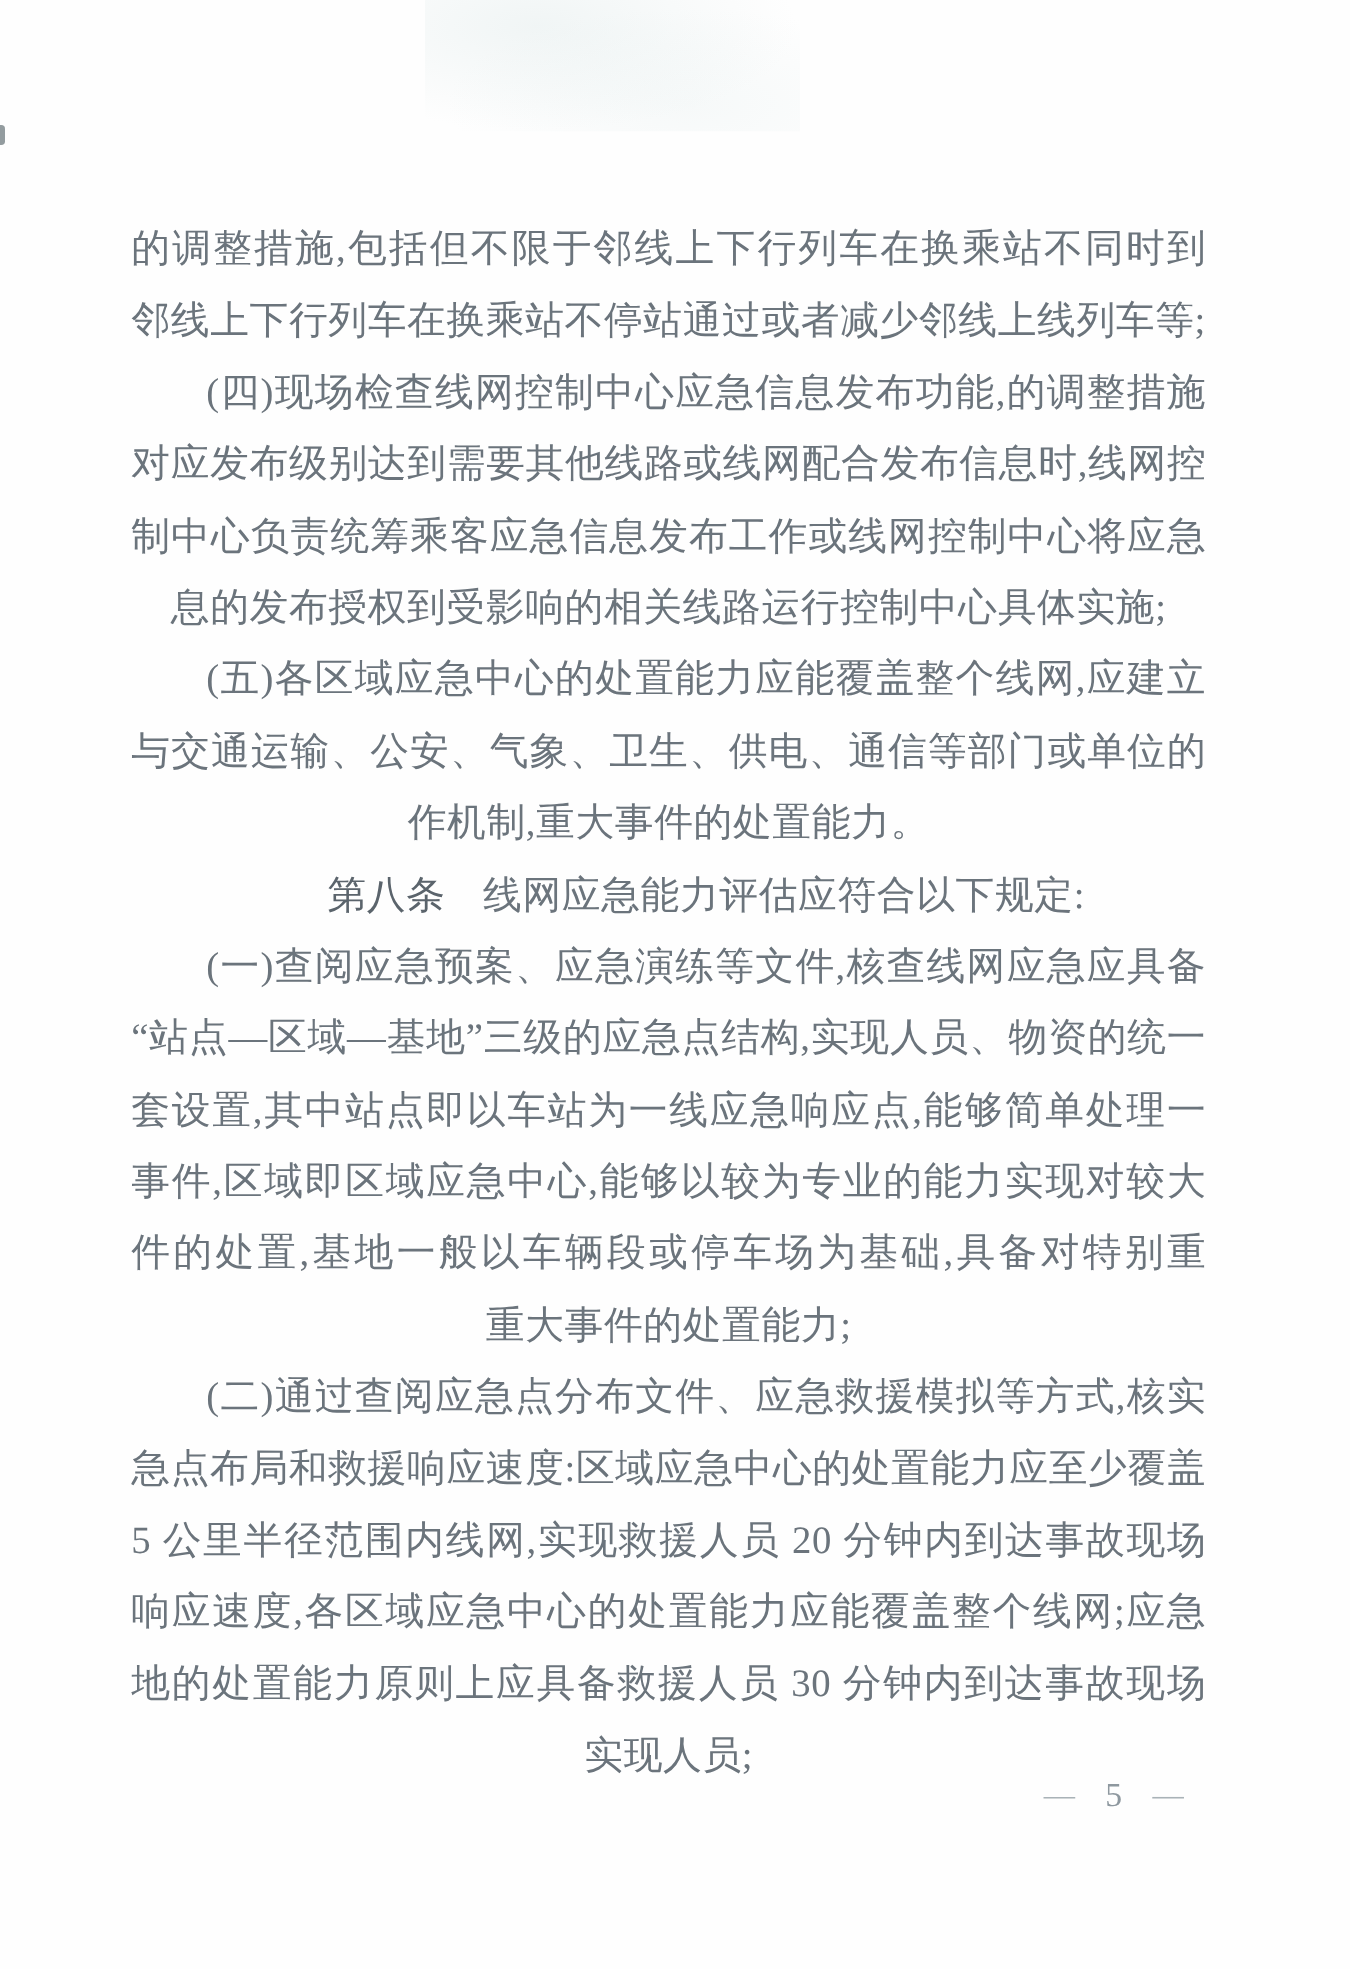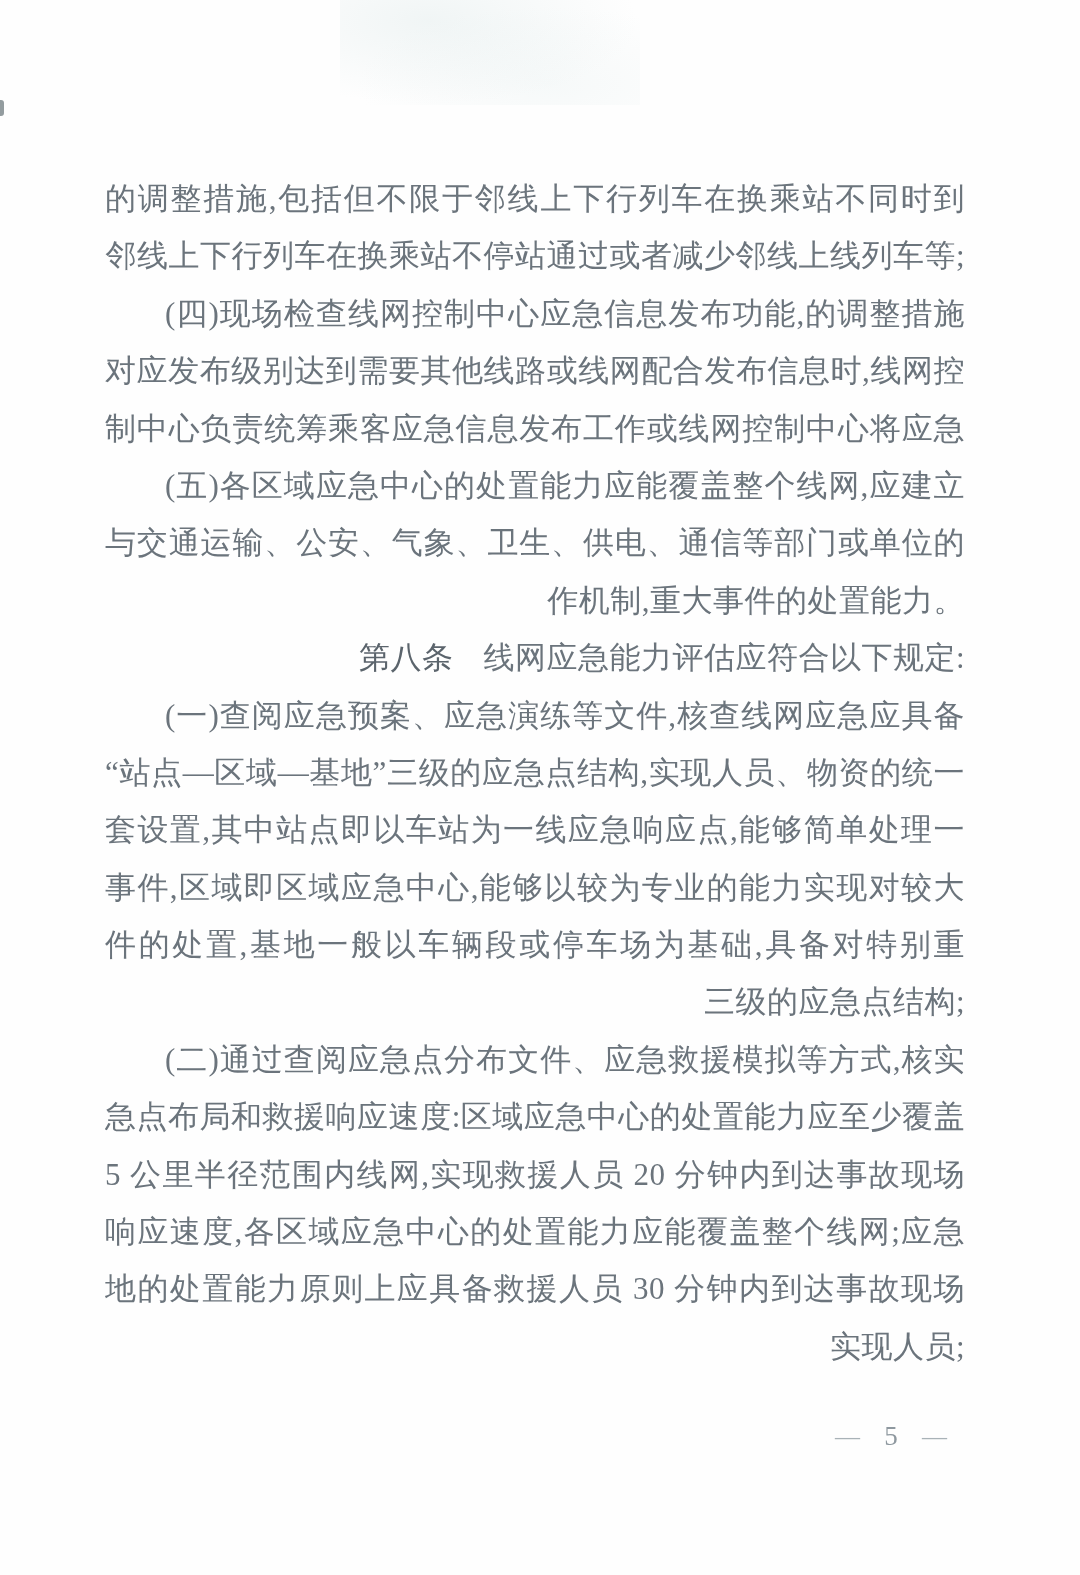--- a/index.html
+++ b/index.html
@@ -30,21 +30,21 @@
     position:absolute;
     left:105px;top:170px;width:860px;
     color:#6b747c;
     font-size:31px;
     letter-spacing:0.5px;
   }
   .line{
     line-height:57.4px;
     height:57.4px;
     white-space:nowrap;
-    text-align:right;
+    text-align:center;
   }
   .line.just{
     white-space:normal;
     text-align:justify;
     text-align-last:justify;
     overflow:hidden;
   }
   .line.indent{ text-indent:60px; }
   .line .article-label{
     font-weight:normal;
@@ -68,30 +68,31 @@
 <div class="page">
   <div class="artifact-top"></div>
   <div class="edge-speck"></div>
 
   <div class="content" id="content">
       <div class="line just">的调整措施,包括但不限于邻线上下行列车在换乘站不同时到达、</div>
       <div class="line">邻线上下行列车在换乘站不停站通过或者减少邻线上线列车等;</div>
       <div class="line just indent">(四)现场检查线网控制中心应急信息发布功能,的调整措施</div>
       <div class="line just">对应发布级别达到需要其他线路或线网配合发布信息时,线网控</div>
       <div class="line just">制中心负责统筹乘客应急信息发布工作或线网控制中心将应急信</div>
+      <div class="line">息的发布授权到受影响的相关线路运行控制中心具体实施;</div>
       <div class="line just indent">(五)各区域应急中心的处置能力应能覆盖整个线网,应建立</div>
       <div class="line just">与交通运输、公安、气象、卫生、供电、通信等部门或单位的联络工</div>
       <div class="line">作机制,重大事件的处置能力。</div>
       <div class="line indent"><span class="article-label">第八条</span><span>线网应急能力评估应符合以下规定:</span></div>
       <div class="line just indent">(一)查阅应急预案、应急演练等文件,核查线网应急应具备</div>
       <div class="line just">“站点—区域—基地”三级的应急点结构,实现人员、物资的统一配</div>
       <div class="line just">套设置,其中站点即以车站为一线应急响应点,能够简单处理一般</div>
       <div class="line just">事件,区域即区域应急中心,能够以较为专业的能力实现对较大事</div>
       <div class="line just">件的处置,基地一般以车辆段或停车场为基础,具备对特别重大、</div>
-      <div class="line">三级的应急点结构;</div>
+      <div class="line">重大事件的处置能力;</div>
       <div class="line just indent">(二)通过查阅应急点分布文件、应急救援模拟等方式,核实应</div>
       <div class="line just">急点布局和救援响应速度:区域应急中心的处置能力应至少覆盖</div>
       <div class="line just">5 公里半径范围内线网,实现救援人员 20 分钟内到达事故现场的</div>
       <div class="line just">响应速度,各区域应急中心的处置能力应能覆盖整个线网;应急基</div>
       <div class="line just">地的处置能力原则上应具备救援人员 30 分钟内到达事故现场的</div>
       <div class="line">实现人员;</div>
     </div>
 
   <div class="footer">
     <span class="dash">—</span>

